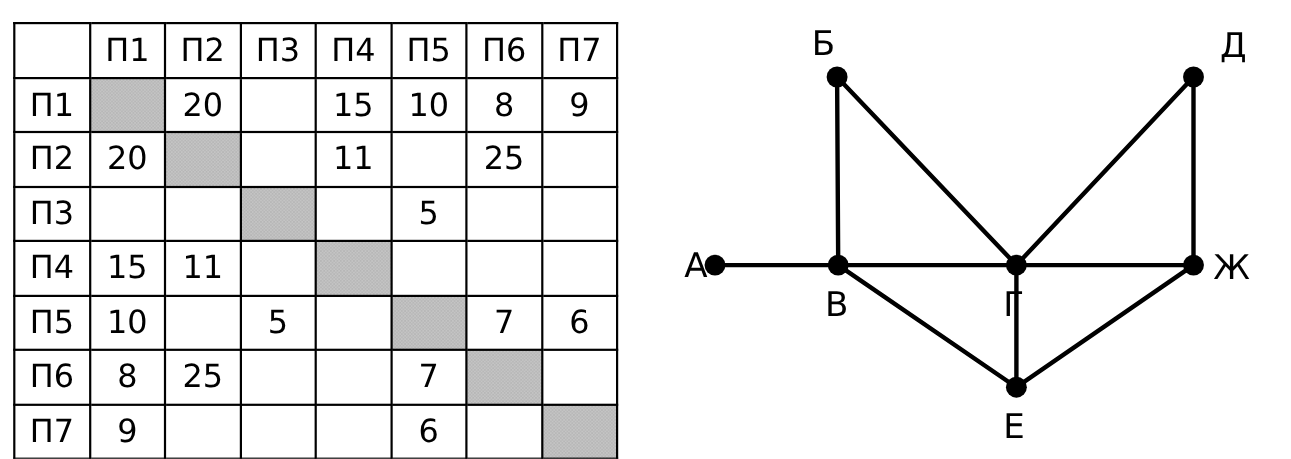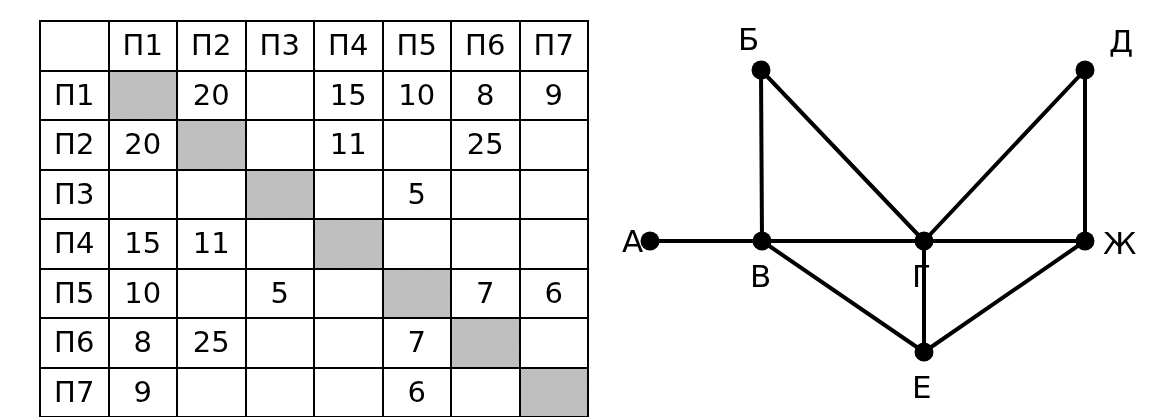--- a/index.html
+++ b/index.html
@@ -11,21 +11,21 @@
     width: 1174px;
     height: 417px;
     position: relative;
     font-family: "DejaVu Sans", "Liberation Sans", sans-serif;
     overflow: hidden;
   }
 
   
   #matrix-panel {
     position: absolute;
-    left: 39px;
+    left: 12px;
     top: 20px;
     width: 534px;
     height: 380px;
   }
   table.matrix {
     border-collapse: collapse;
     table-layout: fixed;
     width: 534px;
     height: 380px;
     background: #ffffff;

